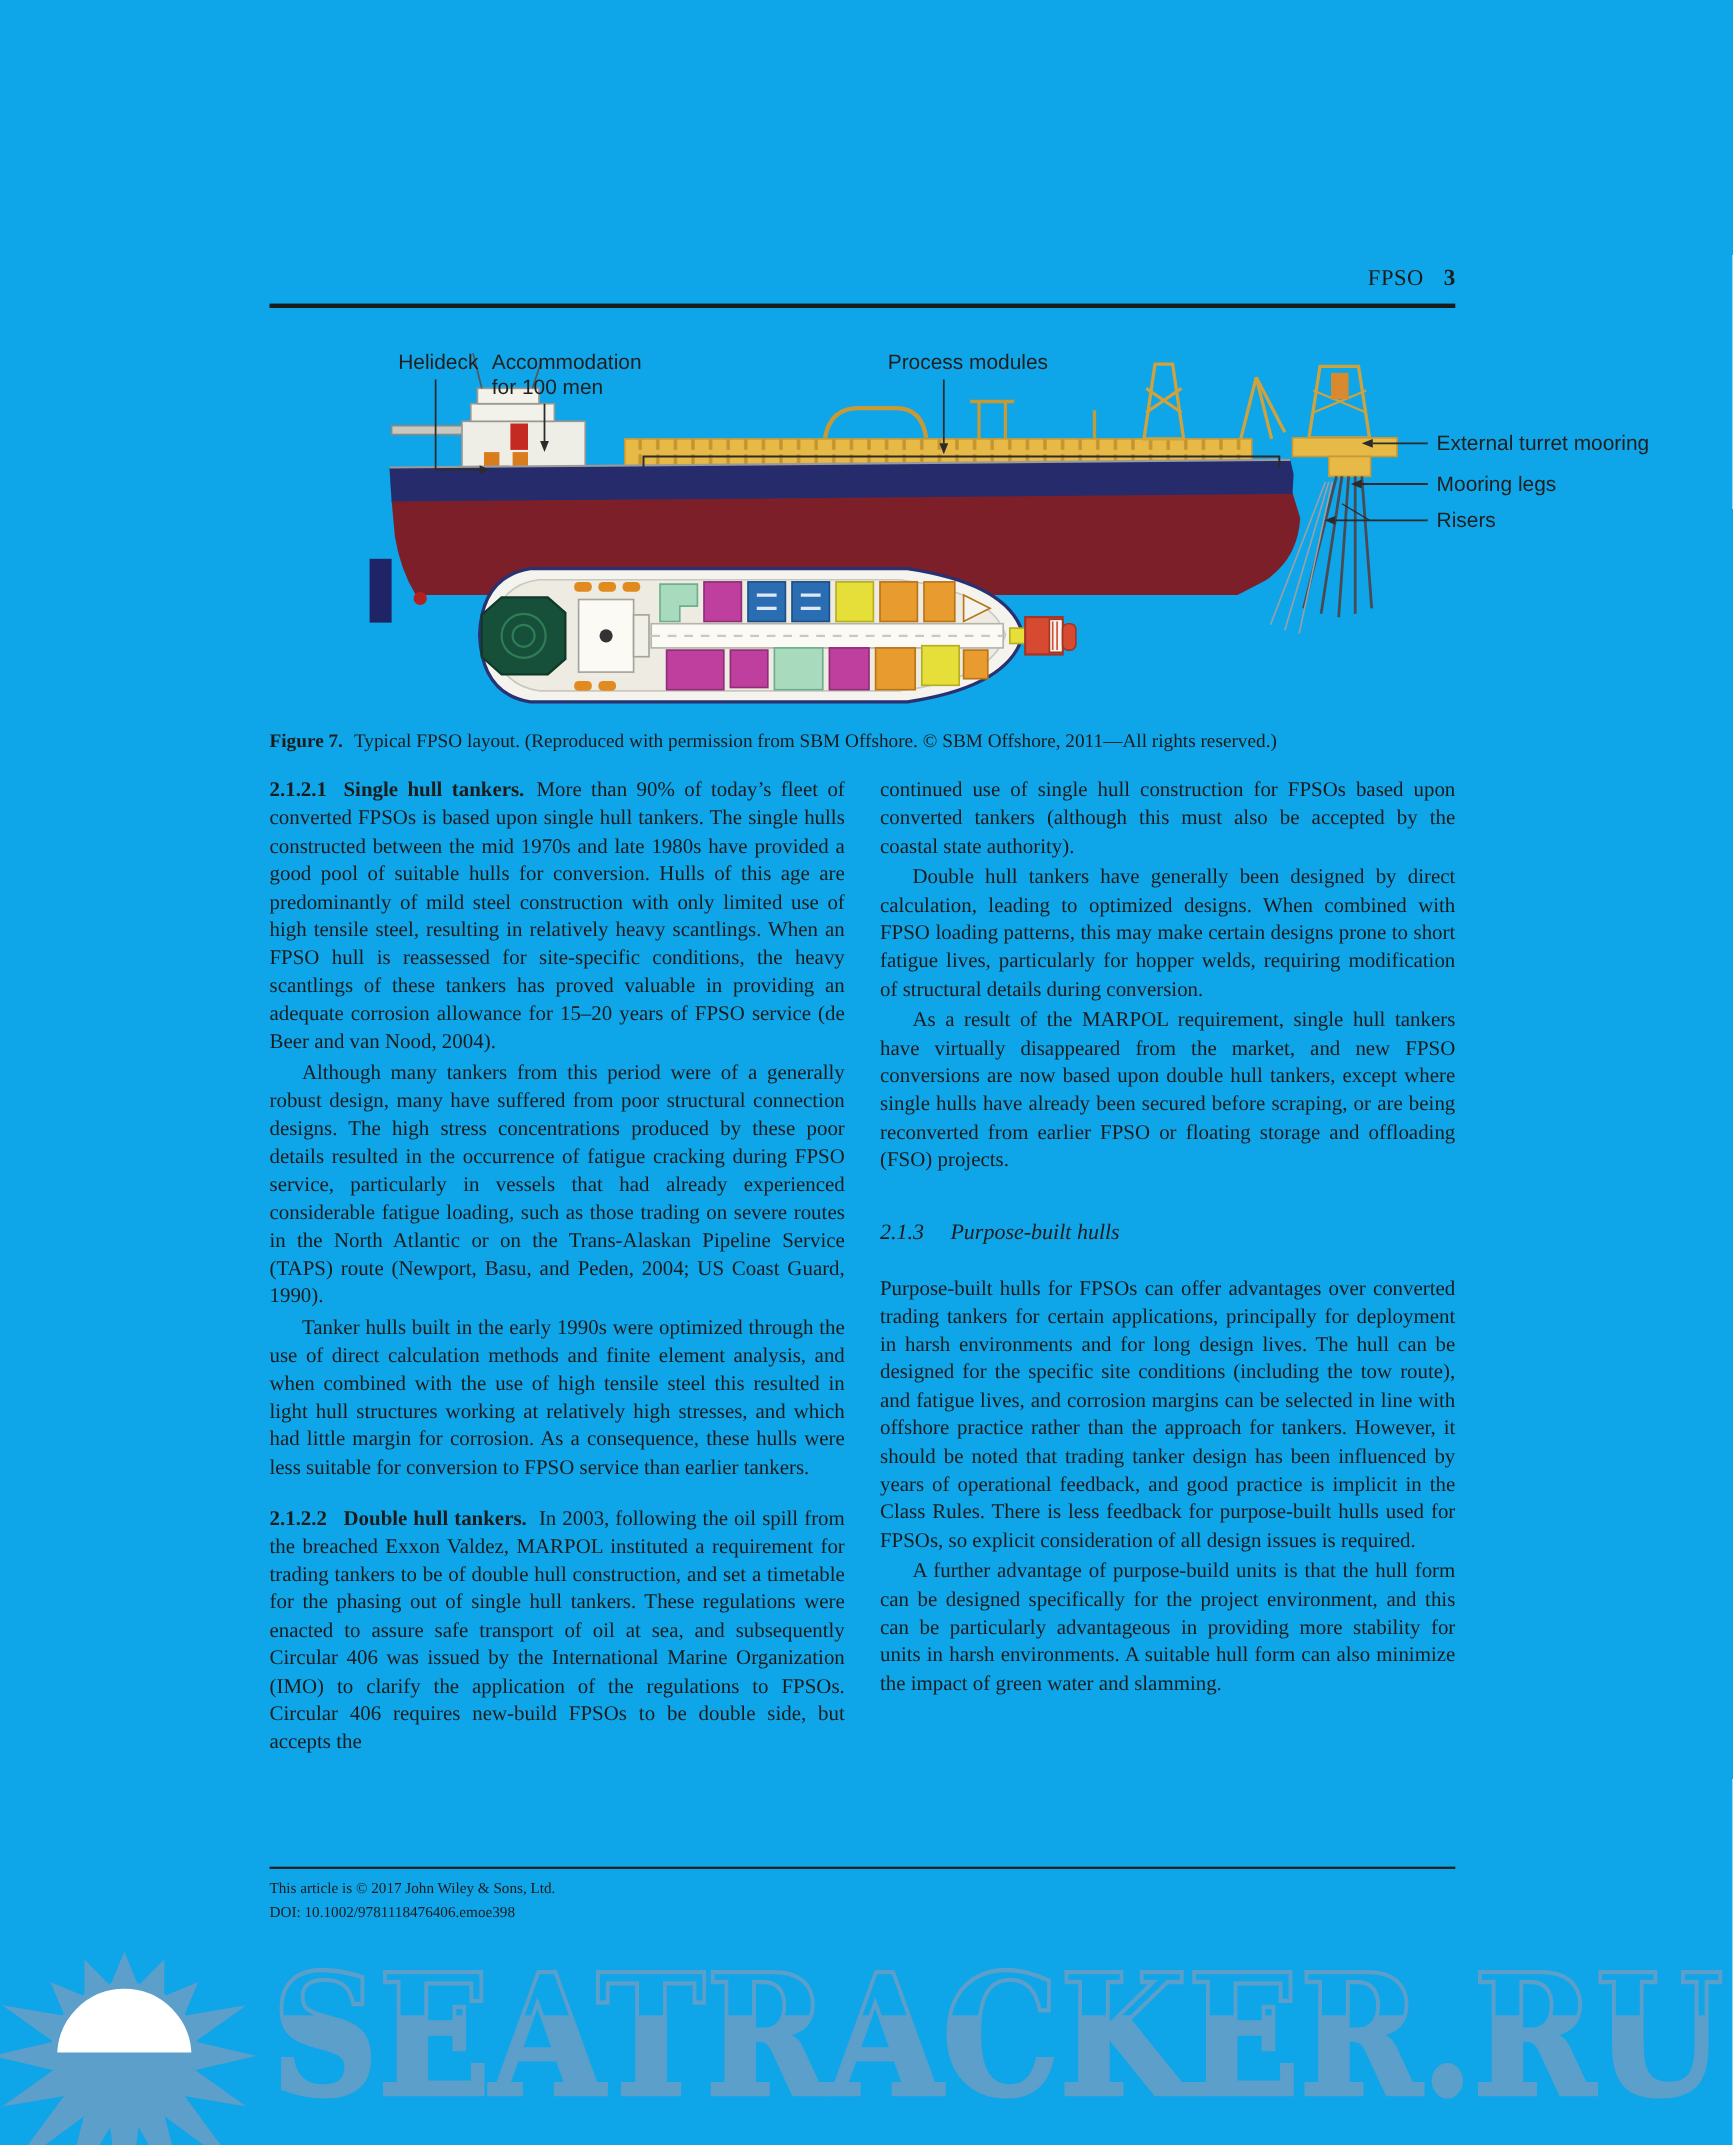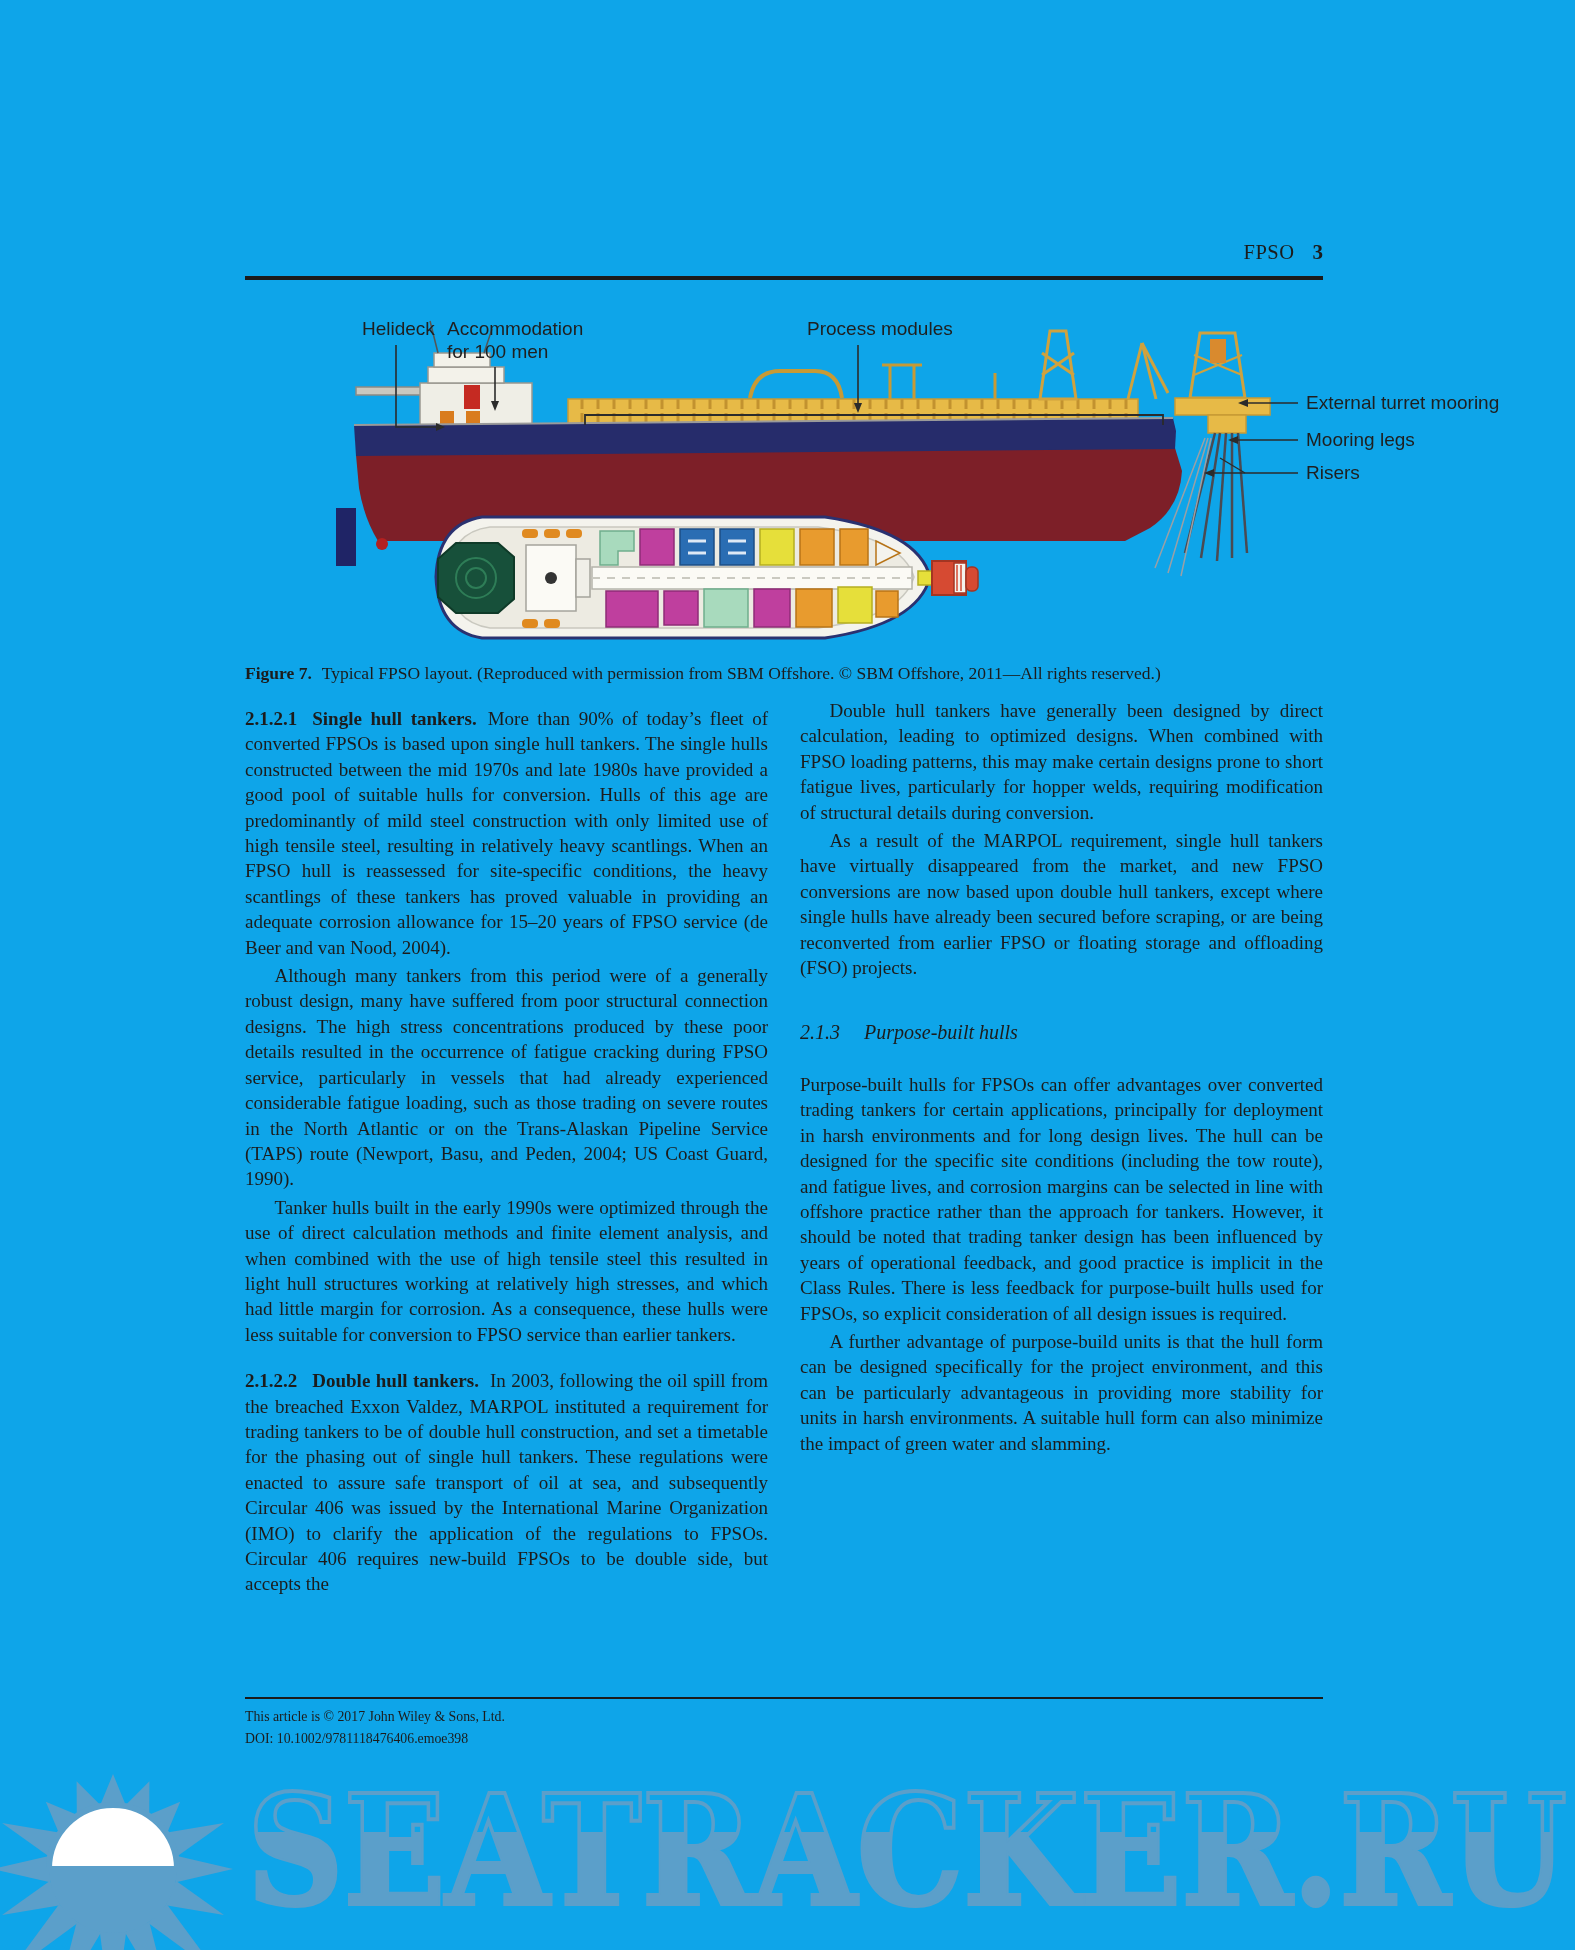--- a/index.html
+++ b/index.html
@@ -220,20 +220,21 @@
       <p class="para head-para" style="margin-top:8px">
         <span class="sec-num">2.1.2.1</span><span class="sec-title">Single hull tankers.</span><span>More than 90% of today’s fleet of converted FPSOs is based upon single hull tankers. The single hulls constructed between the mid 1970s and late 1980s have provided a good pool of suitable hulls for conversion. Hulls of this age are predominantly of mild steel construction with only limited use of high tensile steel, resulting in relatively heavy scantlings. When an FPSO hull is reassessed for site-specific conditions, the heavy scantlings of these tankers has proved valuable in providing an adequate corrosion allowance for 15–20 years of FPSO service (de Beer and van Nood, 2004).</span>
       </p>
       <p class="para indent"><span>Although many tankers from this period were of a generally robust design, many have suffered from poor structural connection designs. The high stress concentrations produced by these poor details resulted in the occurrence of fatigue cracking during FPSO service, particularly in vessels that had already experienced considerable fatigue loading, such as those trading on severe routes in the North Atlantic or on the Trans-Alaskan Pipeline Service (TAPS) route (Newport, Basu, and Peden, 2004; US Coast Guard, 1990).</span></p>
       <p class="para indent"><span>Tanker hulls built in the early 1990s were optimized through the use of direct calculation methods and finite element analysis, and when combined with the use of high tensile steel this resulted in light hull structures working at relatively high stresses, and which had little margin for corrosion. As a consequence, these hulls were less suitable for conversion to FPSO service than earlier tankers.</span></p>
       <p class="para head-para">
         <span class="sec-num">2.1.2.2</span><span class="sec-title">Double hull tankers.</span><span>In 2003, following the oil spill from the breached Exxon Valdez, MARPOL instituted a requirement for trading tankers to be of double hull construction, and set a timetable for the phasing out of single hull tankers. These regulations were enacted to assure safe transport of oil at sea, and subsequently Circular 406 was issued by the International Marine Organization (IMO) to clarify the application of the regulations to FPSOs. Circular 406 requires new-build FPSOs to be double side, but accepts the</span>
       </p>
     </div>
     <div class="col">
+      <p class="para" style="margin-top:8px"><span>continued use of single hull construction for FPSOs based upon converted tankers (although this must also be accepted by the coastal state authority).</span></p>
       <p class="para indent"><span>Double hull tankers have generally been designed by direct calculation, leading to optimized designs. When combined with FPSO loading patterns, this may make certain designs prone to short fatigue lives, particularly for hopper welds, requiring modification of structural details during conversion.</span></p>
       <p class="para indent"><span>As a result of the MARPOL requirement, single hull tankers have virtually disappeared from the market, and new FPSO conversions are now based upon double hull tankers, except where single hulls have already been secured before scraping, or are being reconverted from earlier FPSO or floating storage and offloading (FSO) projects.</span></p>
       <h3 class="subsec">
         <span class="subsec-num">2.1.3</span><span>Purpose-built hulls</span>
       </h3>
       <p class="para"><span>Purpose-built hulls for FPSOs can offer advantages over converted trading tankers for certain applications, principally for deployment in harsh environments and for long design lives. The hull can be designed for the specific site conditions (including the tow route), and fatigue lives, and corrosion margins can be selected in line with offshore practice rather than the approach for tankers. However, it should be noted that trading tanker design has been influenced by years of operational feedback, and good practice is implicit in the Class Rules. There is less feedback for purpose-built hulls used for FPSOs, so explicit consideration of all design issues is required.</span></p>
       <p class="para indent"><span>A further advantage of purpose-build units is that the hull form can be designed specifically for the project environment, and this can be particularly advantageous in providing more stability for units in harsh environments. A suitable hull form can also minimize the impact of green water and slamming.</span></p>
     </div>
   </div>
 

